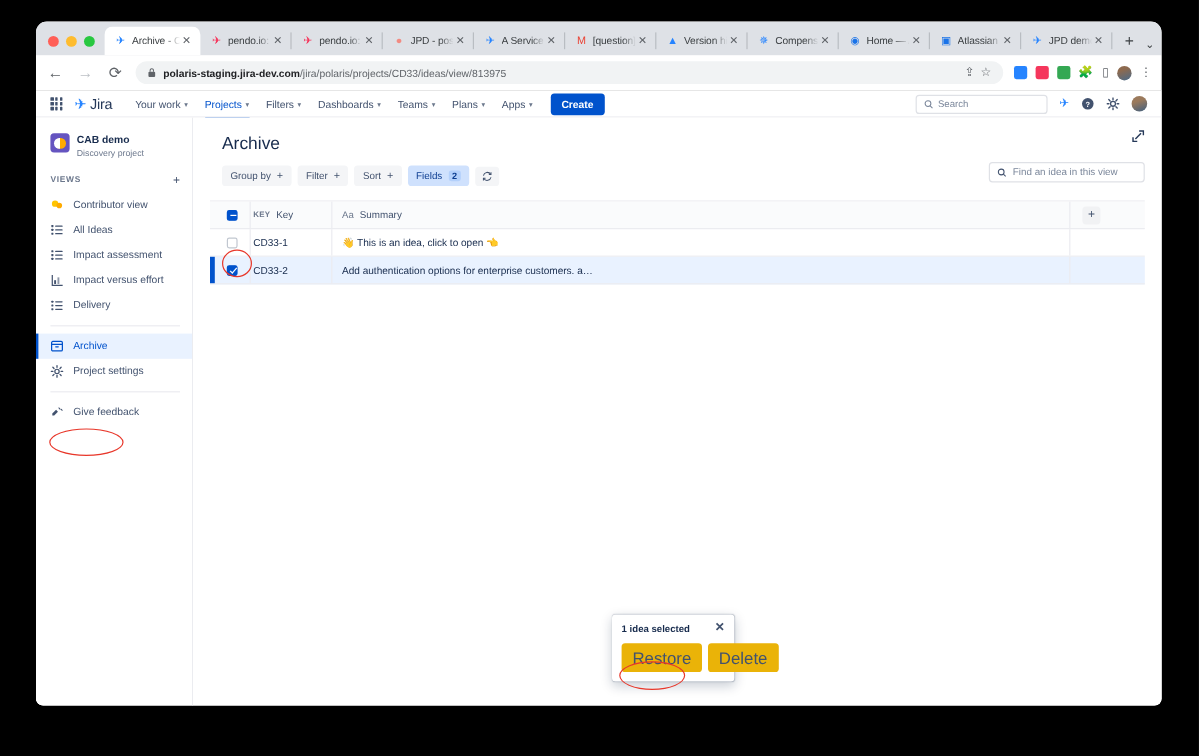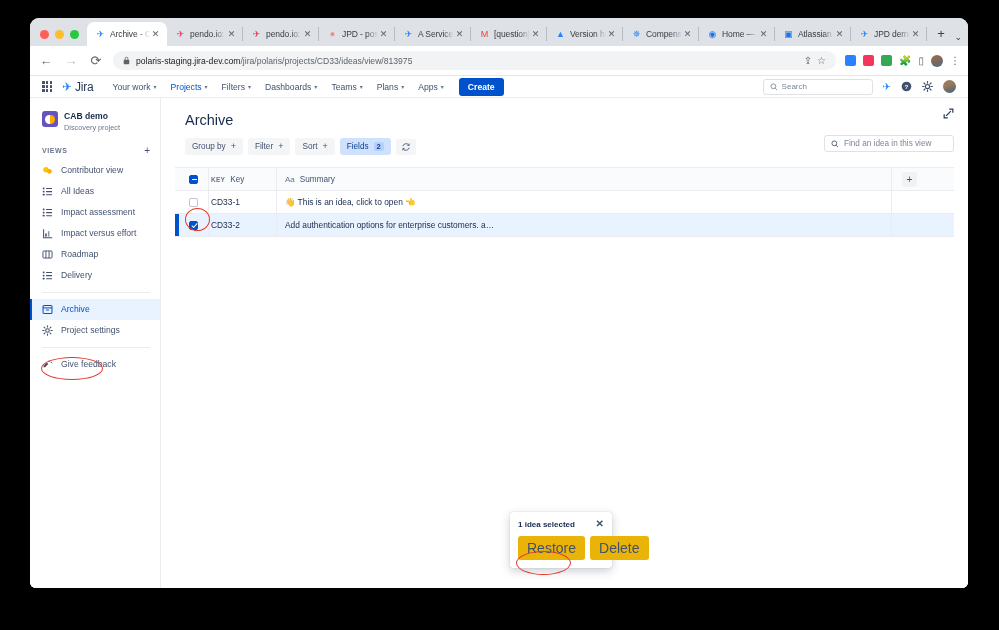--- a/index.html
+++ b/index.html
@@ -90,21 +90,21 @@
     background: #f1f3f4;
     border-radius: 10px;
     display: flex; align-items: center;
     padding: 0 10px;
     gap: 6px;
     font-size: 8.6px;
     color: #202124;
     min-width: 0;
   }
   .omnibox .url { white-space: nowrap; overflow: hidden; }
-  .omnibox .url .host { color: #202124; font-weight: normal; }
+  .omnibox .url .host { color: #202124; font-weight: bold; }
   .omnibox .url .path { color: #5f6368; }
   .omni-right { display: flex; align-items: center; gap: 5px; margin-left: auto; }
   .tb-icons { display: flex; align-items: center; gap: 7px; }
   .tb-ic { font-size: 10px; color: #5f6368; line-height: 1; display:block; }
   .ext-sq { width: 11px; height: 11px; border-radius: 2px; display: inline-block; }
   .avatar-sm { width: 12px; height: 12px; border-radius: 50%; background: linear-gradient(160deg,#8d6a4f 30%,#4a6b8a); display:block; }
 
   
   .app { position: relative; background: #fff; height: 512px; }
   .jira-nav {
@@ -516,30 +516,20 @@
             </div>
             <div class="side-item">
               <span class="si-ic">
                 <svg width="11" height="11" viewBox="0 0 14 14">
                   <path d="M2 1.5v11h11" stroke="#42526e" stroke-width="1.3" fill="none"></path>
                   <rect x="4" y="7" width="2" height="4" fill="#42526e"></rect>
                   <rect x="7.5" y="4" width="2" height="7" fill="#42526e" opacity="0.6"></rect>
                 </svg>
               </span>
               <span>Impact versus effort</span>
-            </div>
-            <div class="side-item">
-              <span class="si-ic">
-                <svg width="11" height="11" viewBox="0 0 14 14">
-                  <rect x="1.2" y="2.5" width="11.6" height="9" rx="1.2" stroke="#42526e" stroke-width="1.2" fill="none"></rect>
-                  <line x1="5" y1="2.5" x2="5" y2="11.5" stroke="#42526e" stroke-width="1.2"></line>
-                  <line x1="9" y1="2.5" x2="9" y2="11.5" stroke="#42526e" stroke-width="1.2"></line>
-                </svg>
-              </span>
-              <span>Roadmap</span>
             </div>
             <div class="side-item">
               <span class="si-ic">
                 <svg width="11" height="11" viewBox="0 0 14 14">
                   <g fill="#42526e">
                     <rect x="1" y="2" width="2.2" height="2.2" rx="0.5"></rect>
                     <rect x="1" y="6" width="2.2" height="2.2" rx="0.5"></rect>
                     <rect x="1" y="10" width="2.2" height="2.2" rx="0.5"></rect>
                     <rect x="5" y="2.5" width="8" height="1.3" rx="0.6"></rect>
                     <rect x="5" y="6.5" width="8" height="1.3" rx="0.6"></rect>

